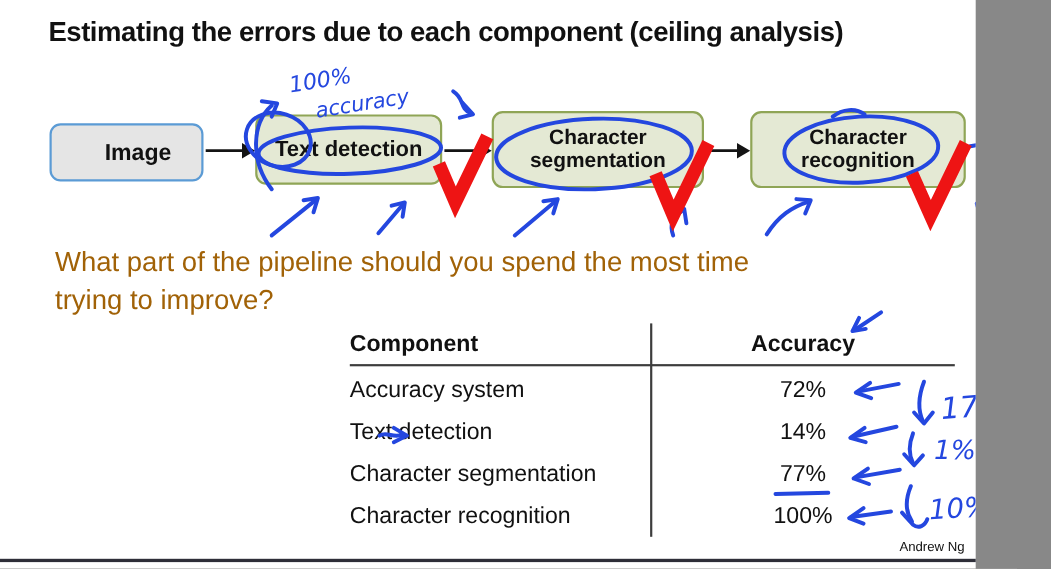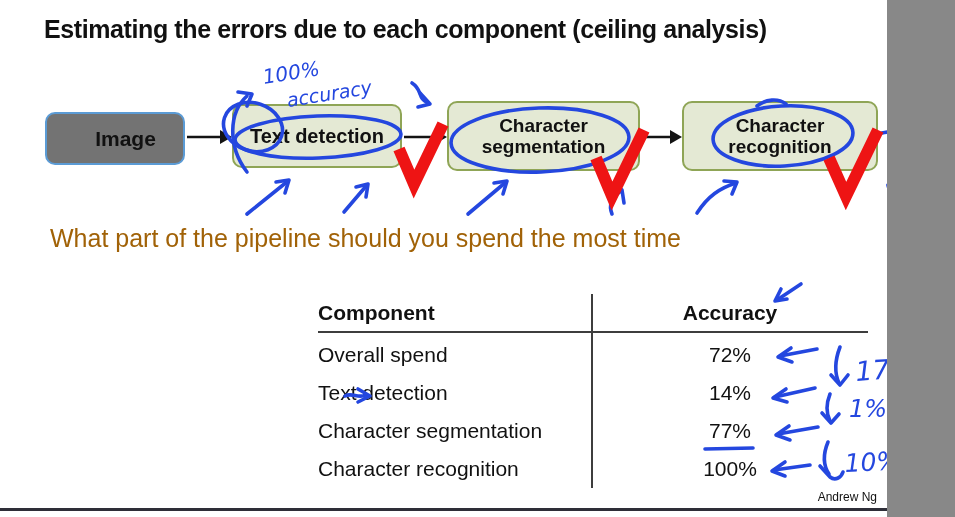--- a/index.html
+++ b/index.html
@@ -11,21 +11,21 @@
   #title {
     left:44px; top:15px; width:900px;
     font-size:25px; font-weight:bold; color:#111; letter-spacing:-0.4px;
     white-space:nowrap;
   }
   .pbox {
     position:absolute; display:flex; align-items:center; justify-content:center;
     text-align:center; font-weight:bold; color:#111; border-radius:10px;
     box-sizing:border-box; line-height:1.12;
   }
-  .pbox.blue  { background:#737373; border:2.5px solid #5b9bd5; font-size:21px;padding-left:21px; }
+  .pbox.blue  { background:#e5e5e5; border:2.5px solid #5b9bd5; font-size:21px;padding-left:21px; }
   .pbox.green { background:#e4e9d4; border:2.5px solid #8fa556; font-size:19px; }
   #box-image   { left:45px;  top:112px; width:140px; height:53px; }
   #box-detect  { left:232px; top:104px; width:170px; height:64px; font-size:20px; }
   #box-segment { left:447px; top:101px; width:193px; height:70px; padding:0 28px; }
   #box-recog   { left:682px; top:101px; width:196px; height:70px; padding:0 34px; }
   #question {
     left:50px; top:221px; width:720px; font-size:25px; color:#a16207; line-height:1.38;
   }
   .tline { position:absolute; background:#3d3d3d; }
   #t-vline { left:591px; top:294px; width:2px;  height:194px; }
@@ -59,31 +59,32 @@
   </div>
   <div id="box-segment" class="pbox green">
     <span>Character segmentation</span>
   </div>
   <div id="box-recog" class="pbox green">
     <span>Character recognition</span>
   </div>
 
   <div id="question" class="abs">
     <div>What part of the pipeline should you spend the most time</div>
+    <div>trying to improve?</div>
   </div>
 
   <div id="t-vline" class="tline"></div>
   <div id="t-hline" class="tline"></div>
 
   <div id="trow-h" class="trow hdr">
     <div class="c-comp">Component</div>
     <div class="c-acc">Accuracy</div>
   </div>
   <div id="trow-0" class="trow">
-    <div class="c-comp">Overall spend</div>
+    <div class="c-comp">Accuracy system</div>
     <div class="c-acc">72%</div>
   </div>
   <div id="trow-1" class="trow">
     <div class="c-comp">Text detection</div>
     <div class="c-acc">14%</div>
   </div>
   <div id="trow-2" class="trow">
     <div class="c-comp">Character segmentation</div>
     <div class="c-acc">77%</div>
   </div>

